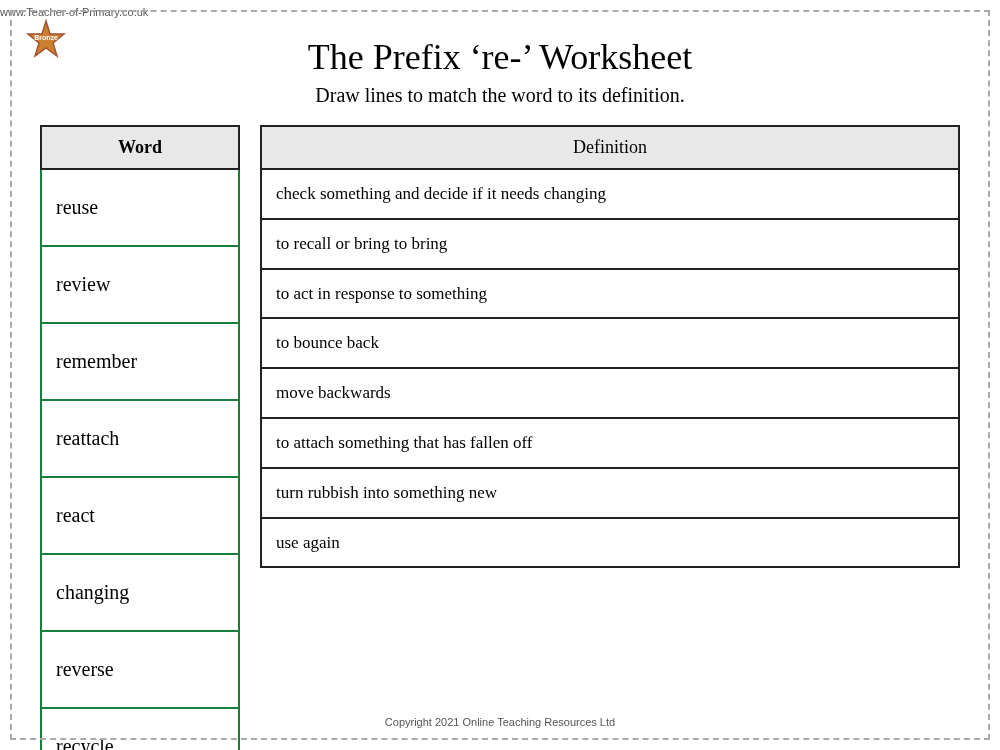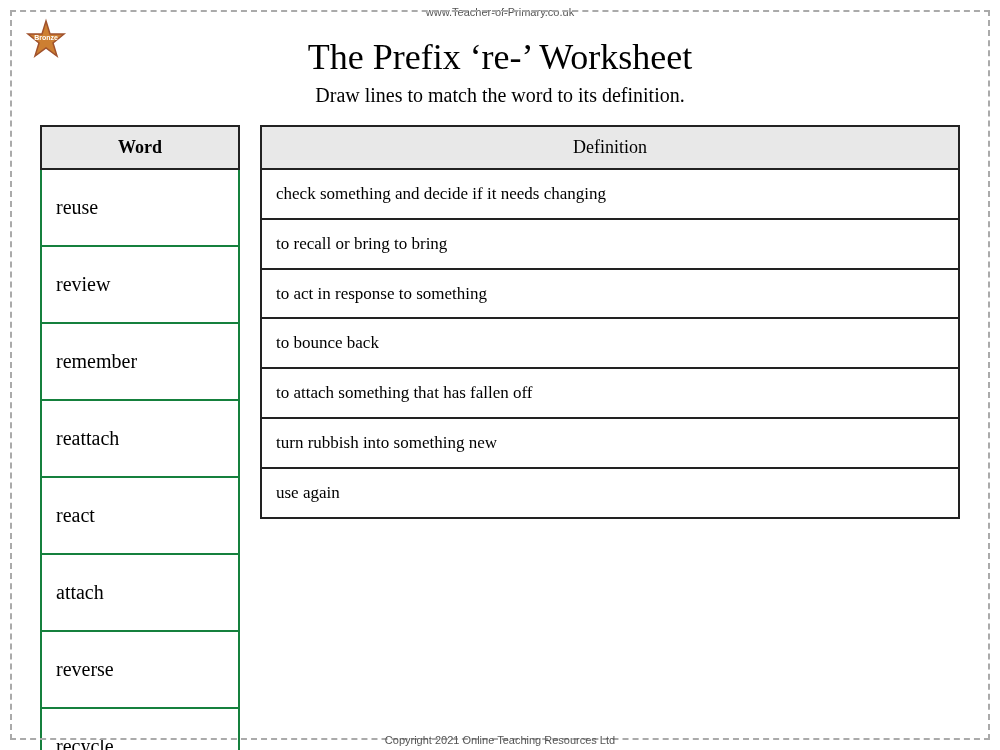--- a/index.html
+++ b/index.html
@@ -14,21 +14,21 @@
     }
 
     .page-border {
       position: absolute;
       top: 10px; left: 10px; right: 10px; bottom: 10px;
       border: 2px dashed #aaa;
       pointer-events: none;
     }
 
     .website-url {
-      text-align: center;
+      text-align: left;
       font-size: 11px;
       color: #555;
       padding-top: 6px;
       font-family: Arial, sans-serif;
     }
 
     .bronze-badge {
       position: absolute;
       top: 18px;
       left: 22px;
@@ -109,21 +109,21 @@
       font-size: 17px;
       font-family: 'Georgia', serif;
       line-height: 1.4;
     }
 
     .footer {
       text-align: center;
       font-size: 11px;
       color: #555;
       position: absolute;
-      bottom: 4px;
+      bottom: 22px;
       width: 100%;
       font-family: Arial, sans-serif;
     }
   </style>
 </head>
 <body>
 
 <div class="page-border"></div>
 
 <div class="website-url">www.Teacher-of-Primary.co.uk</div>
@@ -156,21 +156,21 @@
         <tr>
           <td>remember</td>
         </tr>
         <tr>
           <td>reattach</td>
         </tr>
         <tr>
           <td>react</td>
         </tr>
         <tr>
-          <td>attach</td>
+          <td>changing</td>
         </tr>
         <tr>
           <td>reverse</td>
         </tr>
         <tr>
           <td>recycle</td>
         </tr>
       </tbody>
   </table>
 
@@ -187,20 +187,23 @@
         <tr>
           <td>to recall or bring to bring</td>
         </tr>
         <tr>
           <td>to act in response to something</td>
         </tr>
         <tr>
           <td>to bounce back</td>
         </tr>
         <tr>
+          <td>move backwards</td>
+        </tr>
+        <tr>
           <td>to attach something that has fallen off</td>
         </tr>
         <tr>
           <td>turn rubbish into something new</td>
         </tr>
         <tr>
           <td>use again</td>
         </tr>
       </tbody>
   </table>

